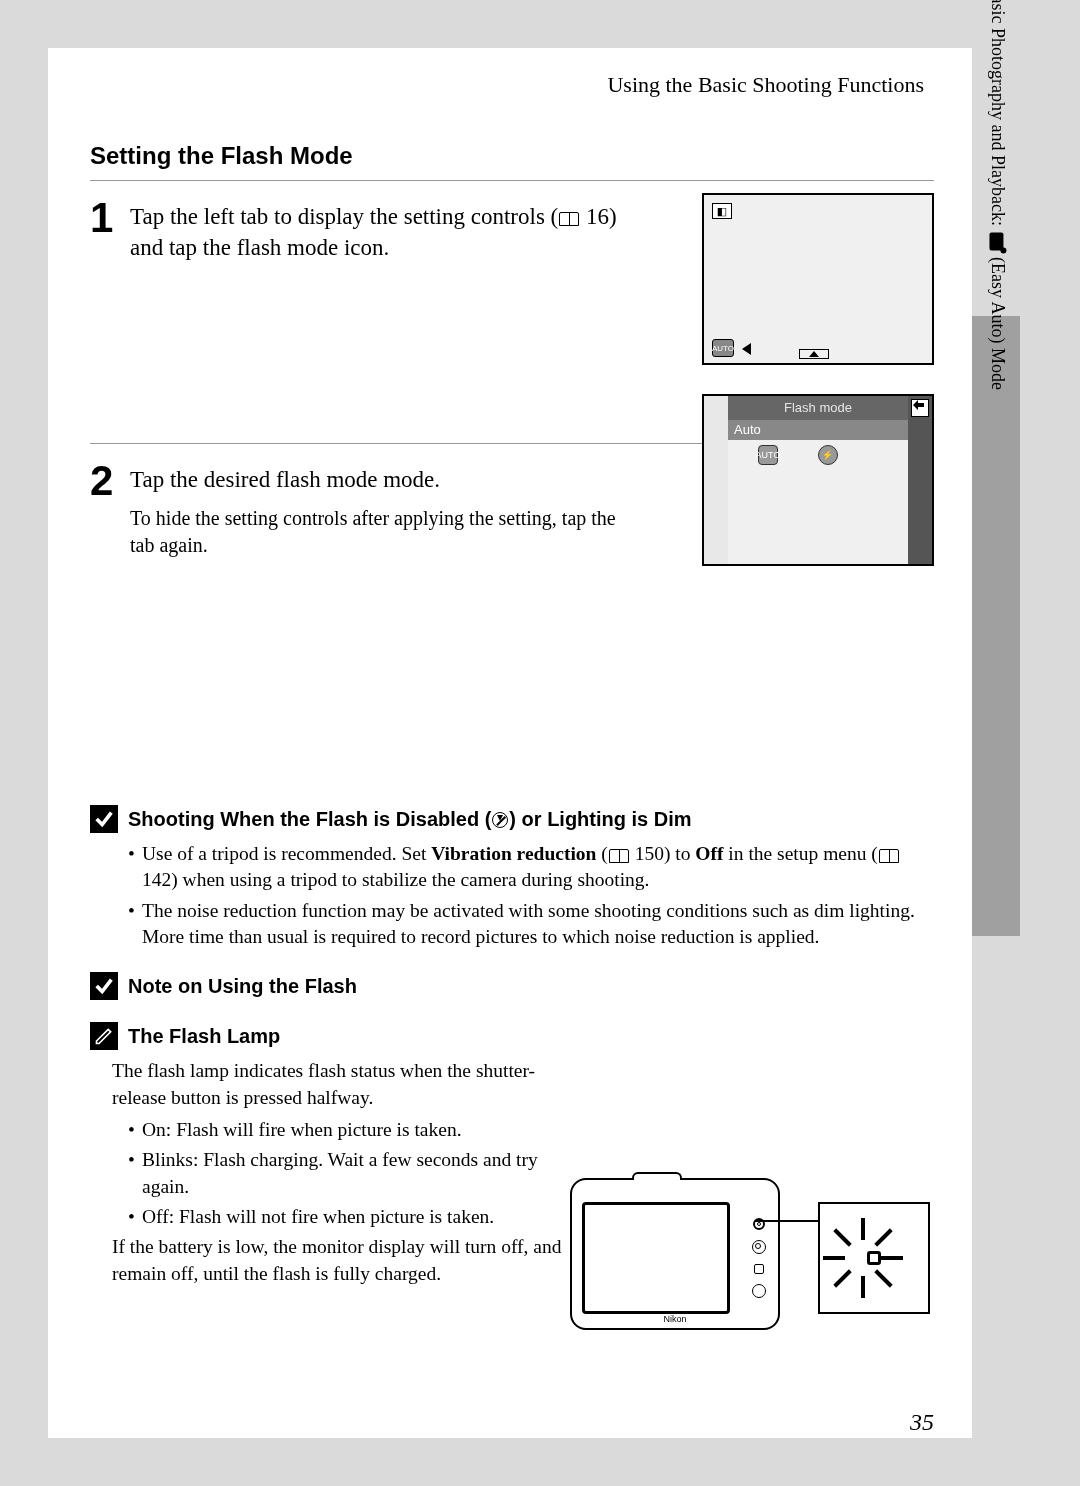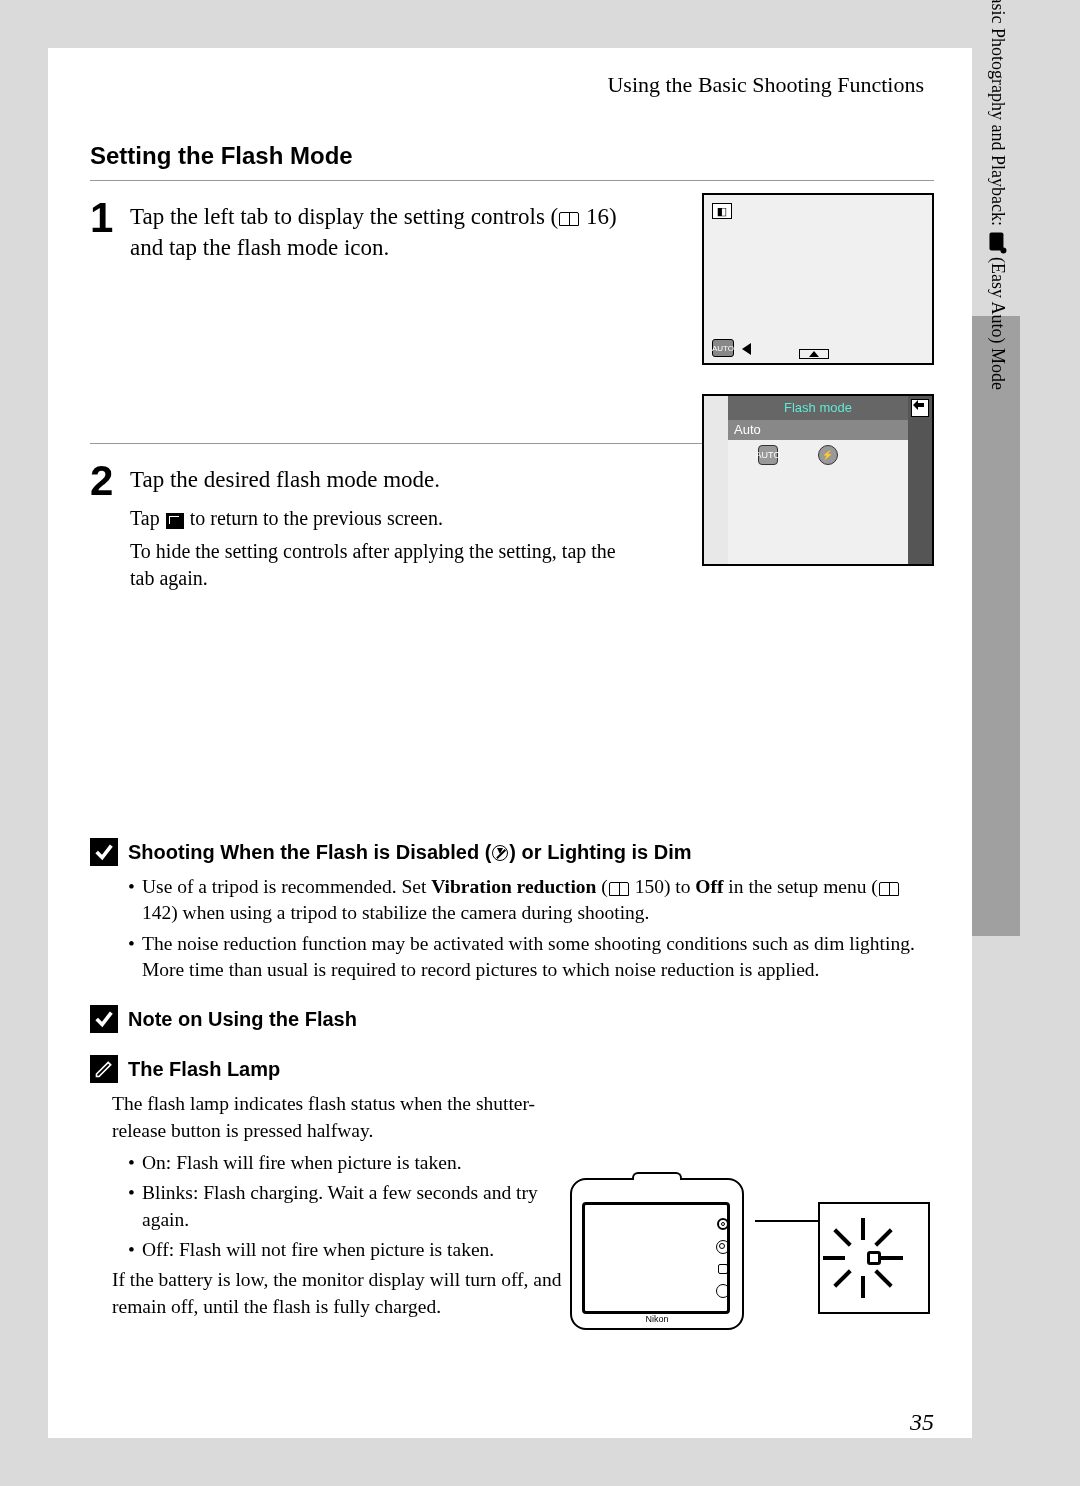--- a/index.html
+++ b/index.html
@@ -130,21 +130,21 @@
     border-right:5px solid transparent;
     border-bottom:6px solid #000;
   }
   .screen2 .left-blank {
     position:absolute;left:0;top:0;bottom:0;width:24px;background:#e8e8e8;
   }
   .screen2 .right-strip {
     position:absolute;right:0;top:0;bottom:0;width:24px;background:#555;
   }
   .screen2 .header-bar {
-    position:absolute;left:24px;top:0;right:24px;height:24px;background:#666;color:#5eead4;
+    position:absolute;left:24px;top:0;right:24px;height:24px;background:#666;color:#e5e5e5;
     font-family:Arial,sans-serif;font-size:13px;text-align:center;line-height:24px;
   }
   .screen2 .back-icon {
     position:absolute;right:3px;top:3px;width:18px;height:18px;background:#fff;border:1px solid #000;
     display:flex;align-items:center;justify-content:center;
   }
   .screen2 .auto-label-row {
     position:absolute;left:24px;top:24px;right:24px;height:20px;background:#888;color:#fff;
     font-family:Arial,sans-serif;font-size:13px;padding-left:6px;line-height:20px;
   }
@@ -258,21 +258,21 @@
     content:"";position:absolute;left:2px;top:7px;width:12px;height:1.5px;background:#000;transform:rotate(-45deg);
   }
   .camera-diagram {
     position: absolute;
     right: 42px;
     bottom: 96px;
     width: 360px;
     height: 170px;
   }
   .camera-body {
-    position:absolute;left:0;top:6px;width:174px;height:152px;border:2px solid #000;border-radius:16px;background:#fff;
+    position:absolute;left:0;top:6px;width:210px;height:152px;border:2px solid #000;border-radius:16px;background:#fff;
   }
   .camera-body .screen-inner{
     position:absolute;left:10px;top:22px;width:148px;height:112px;border:3px solid #000;border-radius:4px;
   }
   .camera-body .bump{
     position:absolute;left:60px;top:-8px;width:50px;height:8px;border:2px solid #000;border-bottom:none;border-radius:6px 6px 0 0;background:#fff;
   }
   .camera-body .label{
     position:absolute;left:0;right:0;bottom:4px;text-align:center;font-family:Arial,sans-serif;font-size:9px;
   }
@@ -320,23 +320,20 @@
         </div>
       </div>
     </div>
 
     <hr class="section-rule">
 
     <div class="step-row">
       <div class="step-num">2</div>
       <div class="step-body">
         <div class="main-line" style="max-width:500px;">Tap the desired flash mode mode.</div>
-        <div class="sub-line" style="max-width:500px;">
-          <span>Tap </span><span class="return-icon"></span><span> to return to the previous screen.</span>
-        </div>
         <div class="sub-line" style="max-width:500px;">To hide the setting controls after applying the setting, tap the tab again.</div>
       </div>
     </div>
 
     <div class="screen-box screen1">
       <div class="camera-icon">◧</div>
       <div class="bottom-row">
         <div class="auto-icon">AUTO</div>
         <div class="arrow-left"></div>
         <div class="arrow-up"></div>

